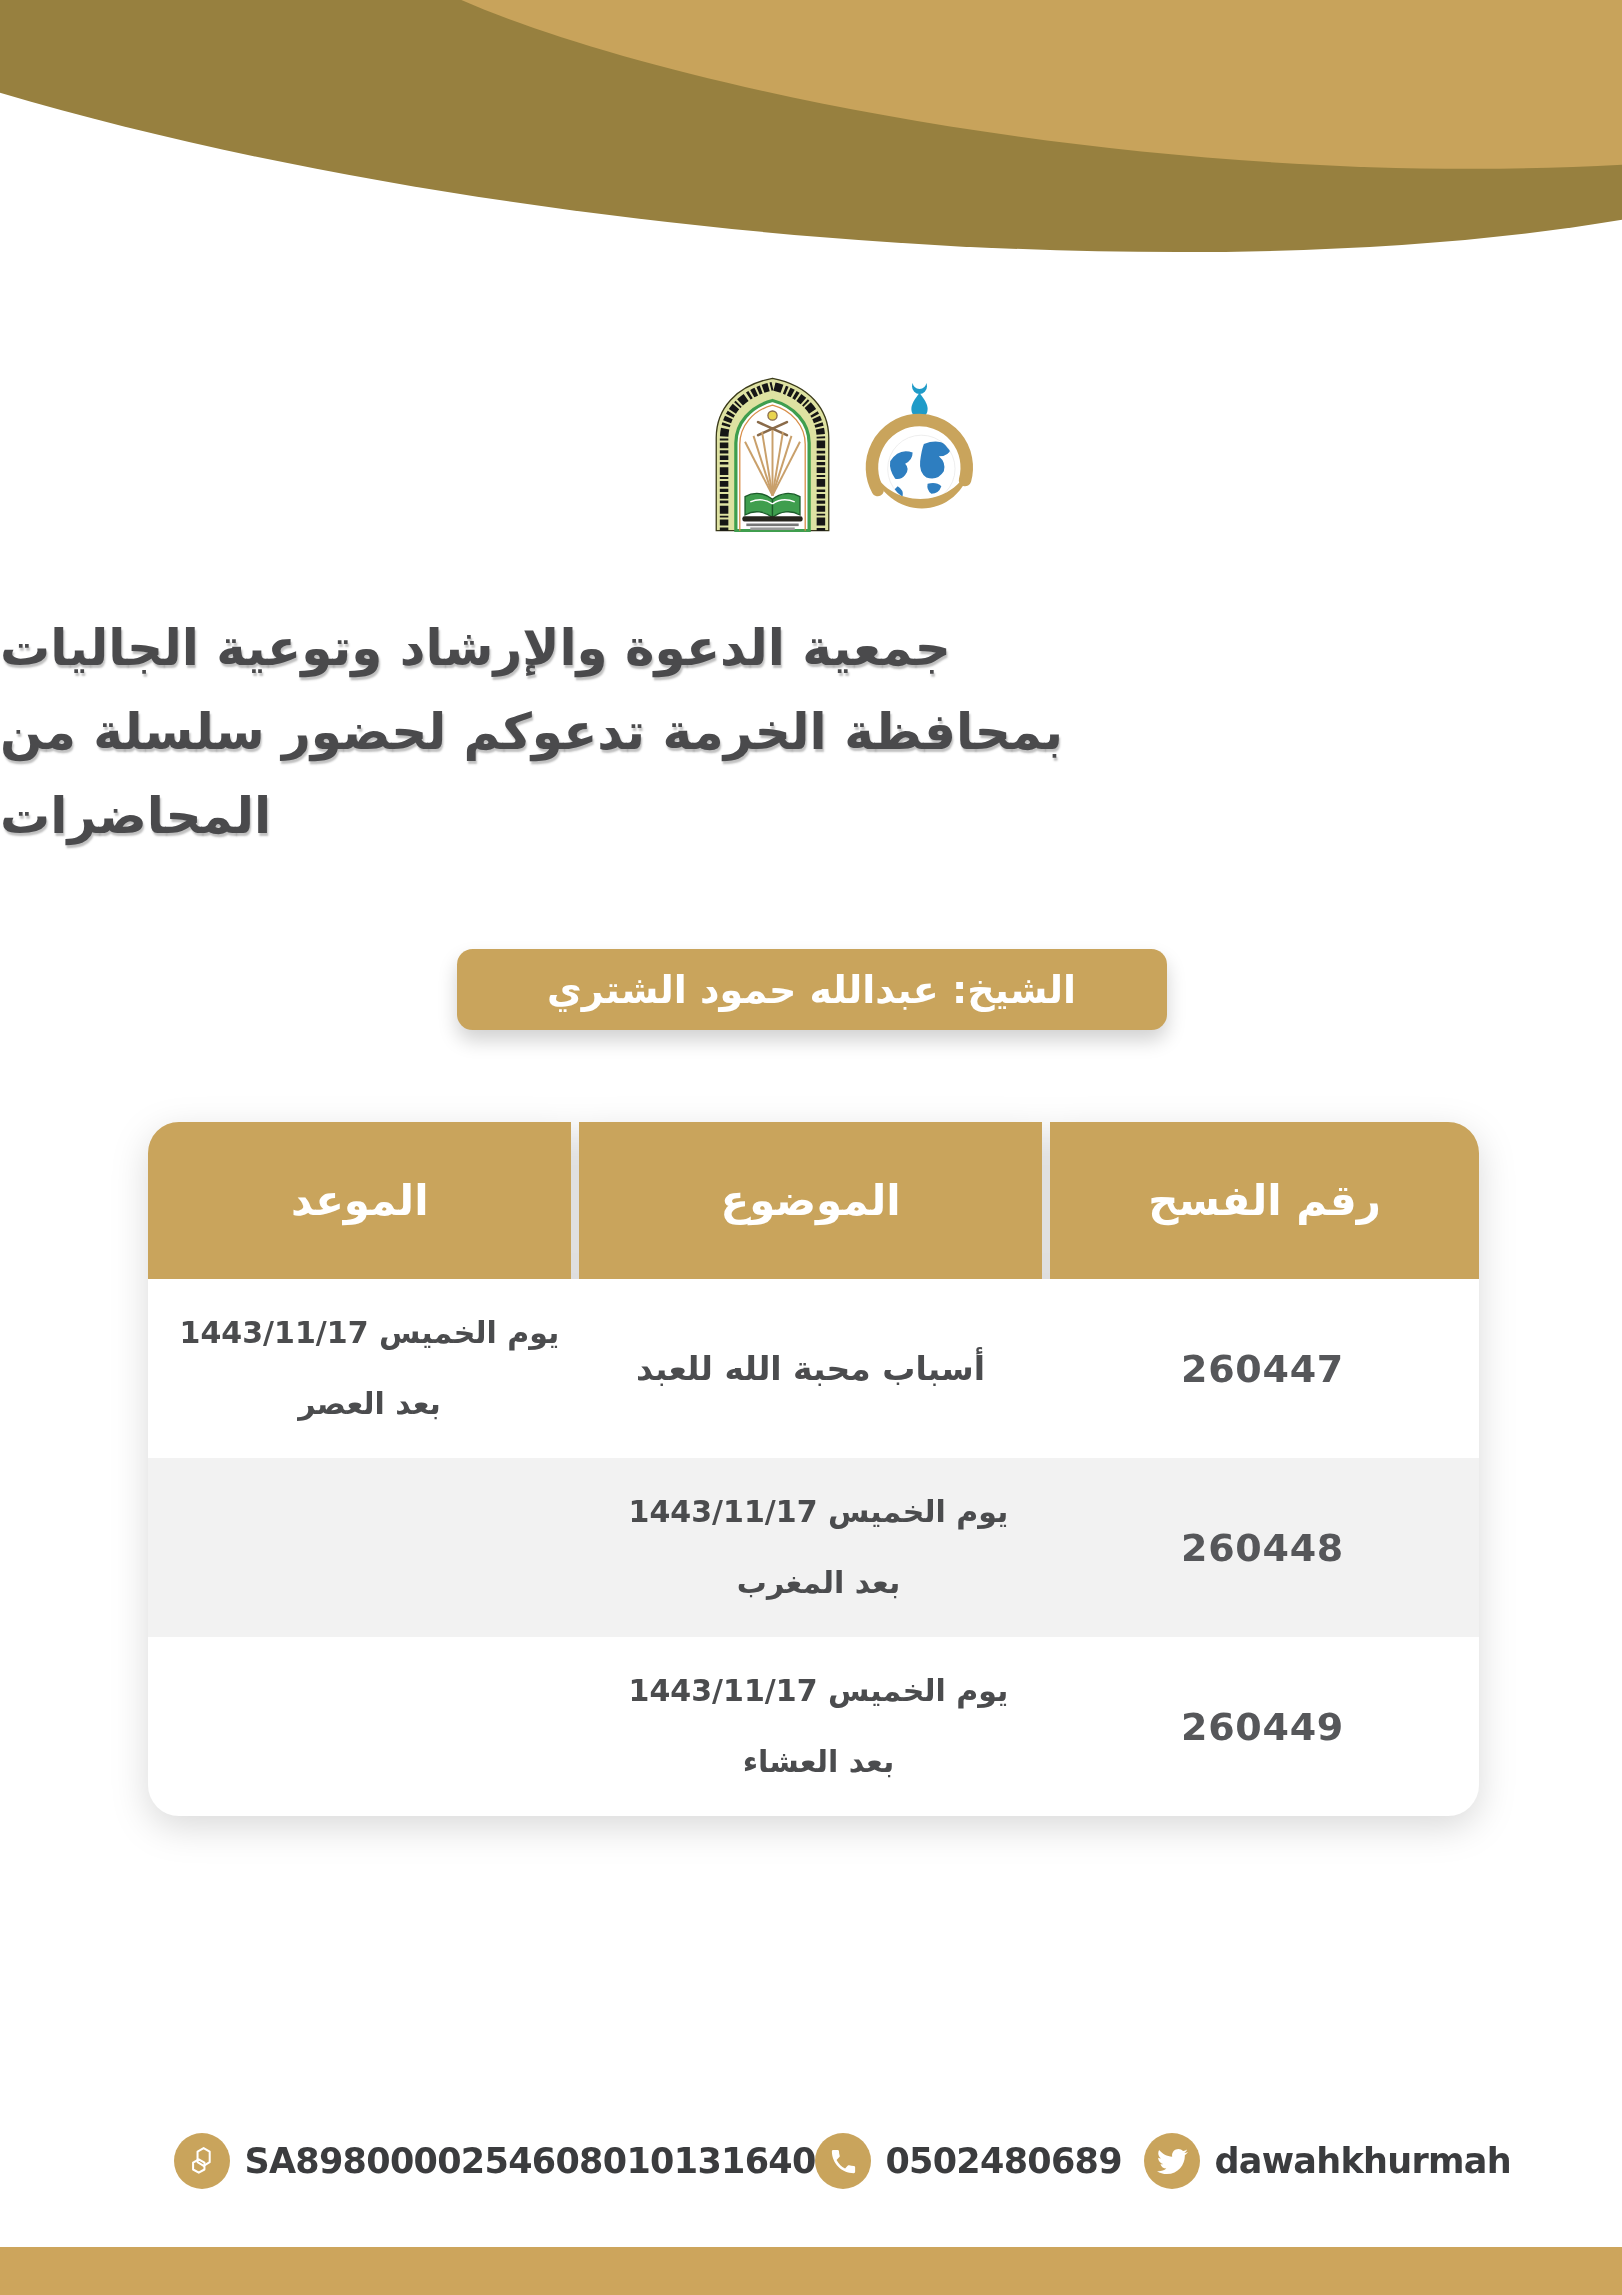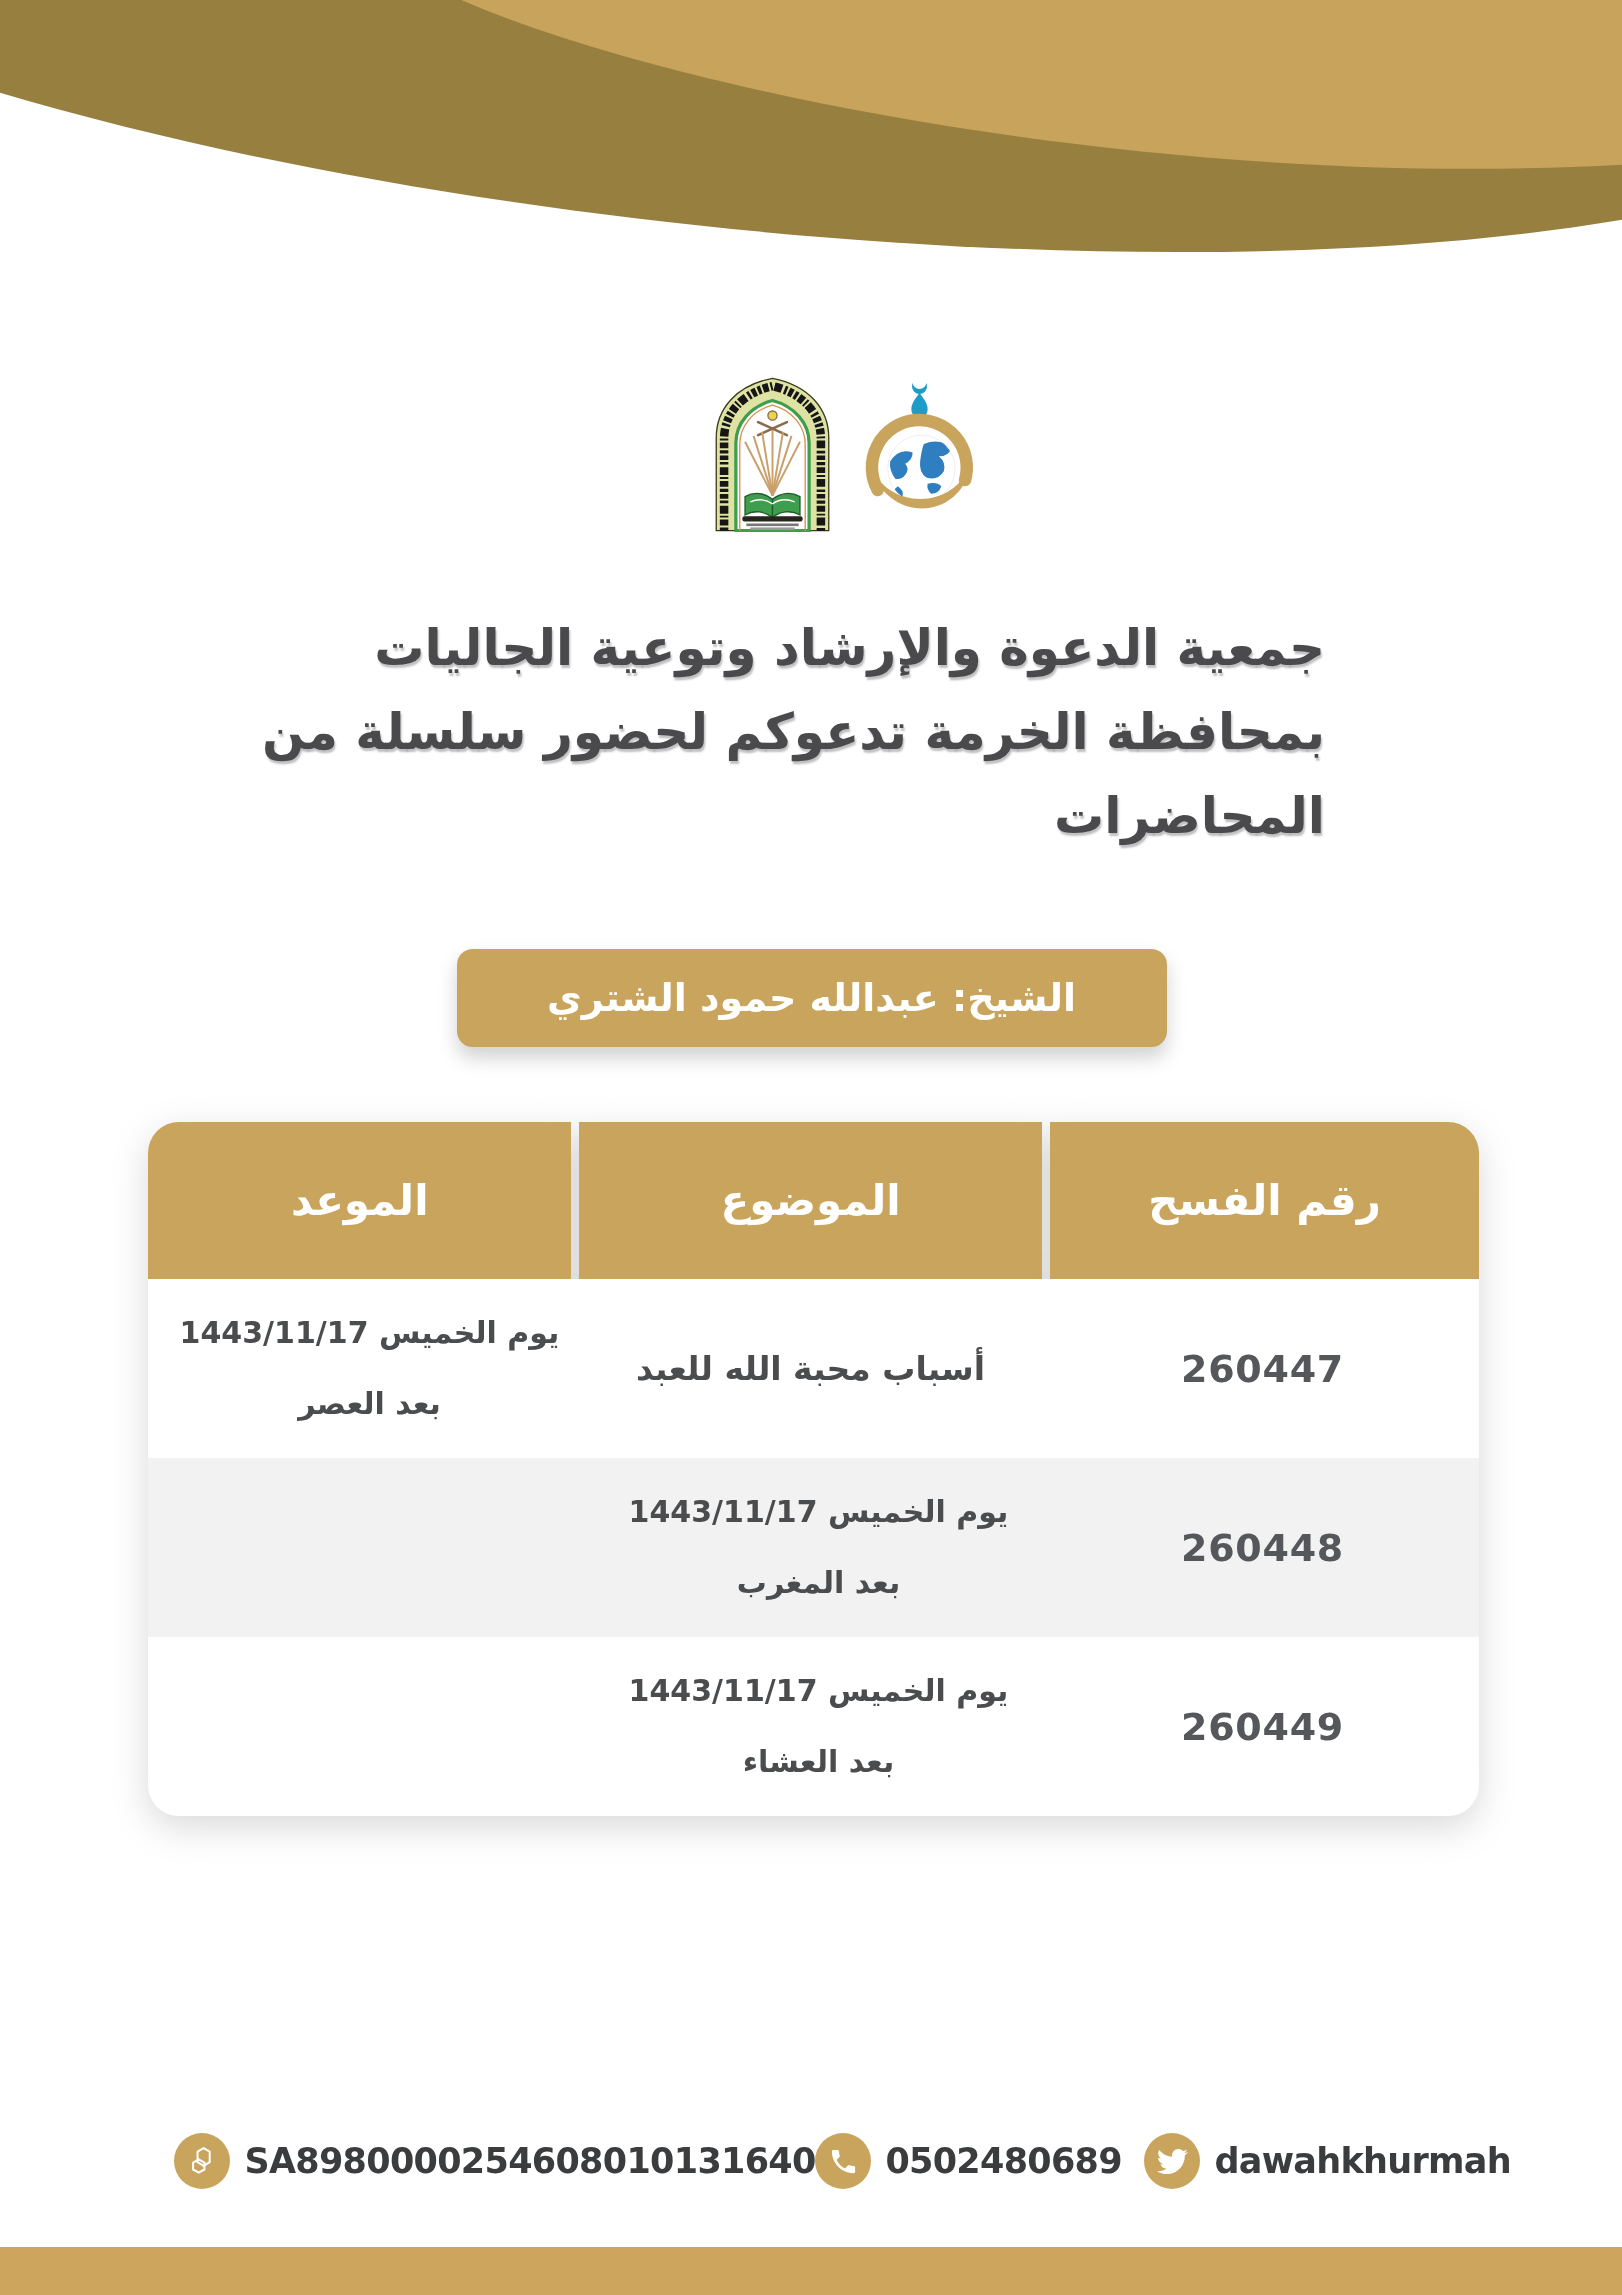--- a/index.html
+++ b/index.html
@@ -10,29 +10,29 @@
     overflow:hidden;
     font-family:"DejaVu Sans","Liberation Sans",sans-serif;
   }
   
   .top-curves{position:absolute;top:0;left:0;width:1623px;height:366px;}
   
   .logos{position:absolute;top:365px;left:707px;width:294px;height:167px;display:flex;align-items:flex-end;gap:15.7px;}
   
   .title{
     position:absolute;top:606px;left:0;width:1325px;
-    text-align:right;direction:rtl;
+    text-align:left;direction:rtl;
     color:#4A4A4C;font-weight:bold;font-size:50px;line-height:84px;
     text-shadow:1.3px 2.6px 2px rgba(60,60,60,.32);
     letter-spacing:0;
   }
   
   .badge{
     position:absolute;top:949px;left:50%;transform:translateX(-50%);
-    width:710px;height:98px;box-sizing:border-box;
+    width:710px;height:81px;box-sizing:border-box;
     background:#C9A45C;border-radius:15.7px;
     display:flex;align-items:center;justify-content:center;
     direction:rtl;color:#ffffff;font-size:38px;font-weight:bold;
     box-shadow:0 10.5px 19.6px rgba(0,0,0,.18);
   }
   
   .table-wrap{
     position:absolute;top:1122px;left:148px;width:1331px;
     direction:rtl;
     filter:drop-shadow(0 11.8px 18.3px rgba(0,0,0,.15));

